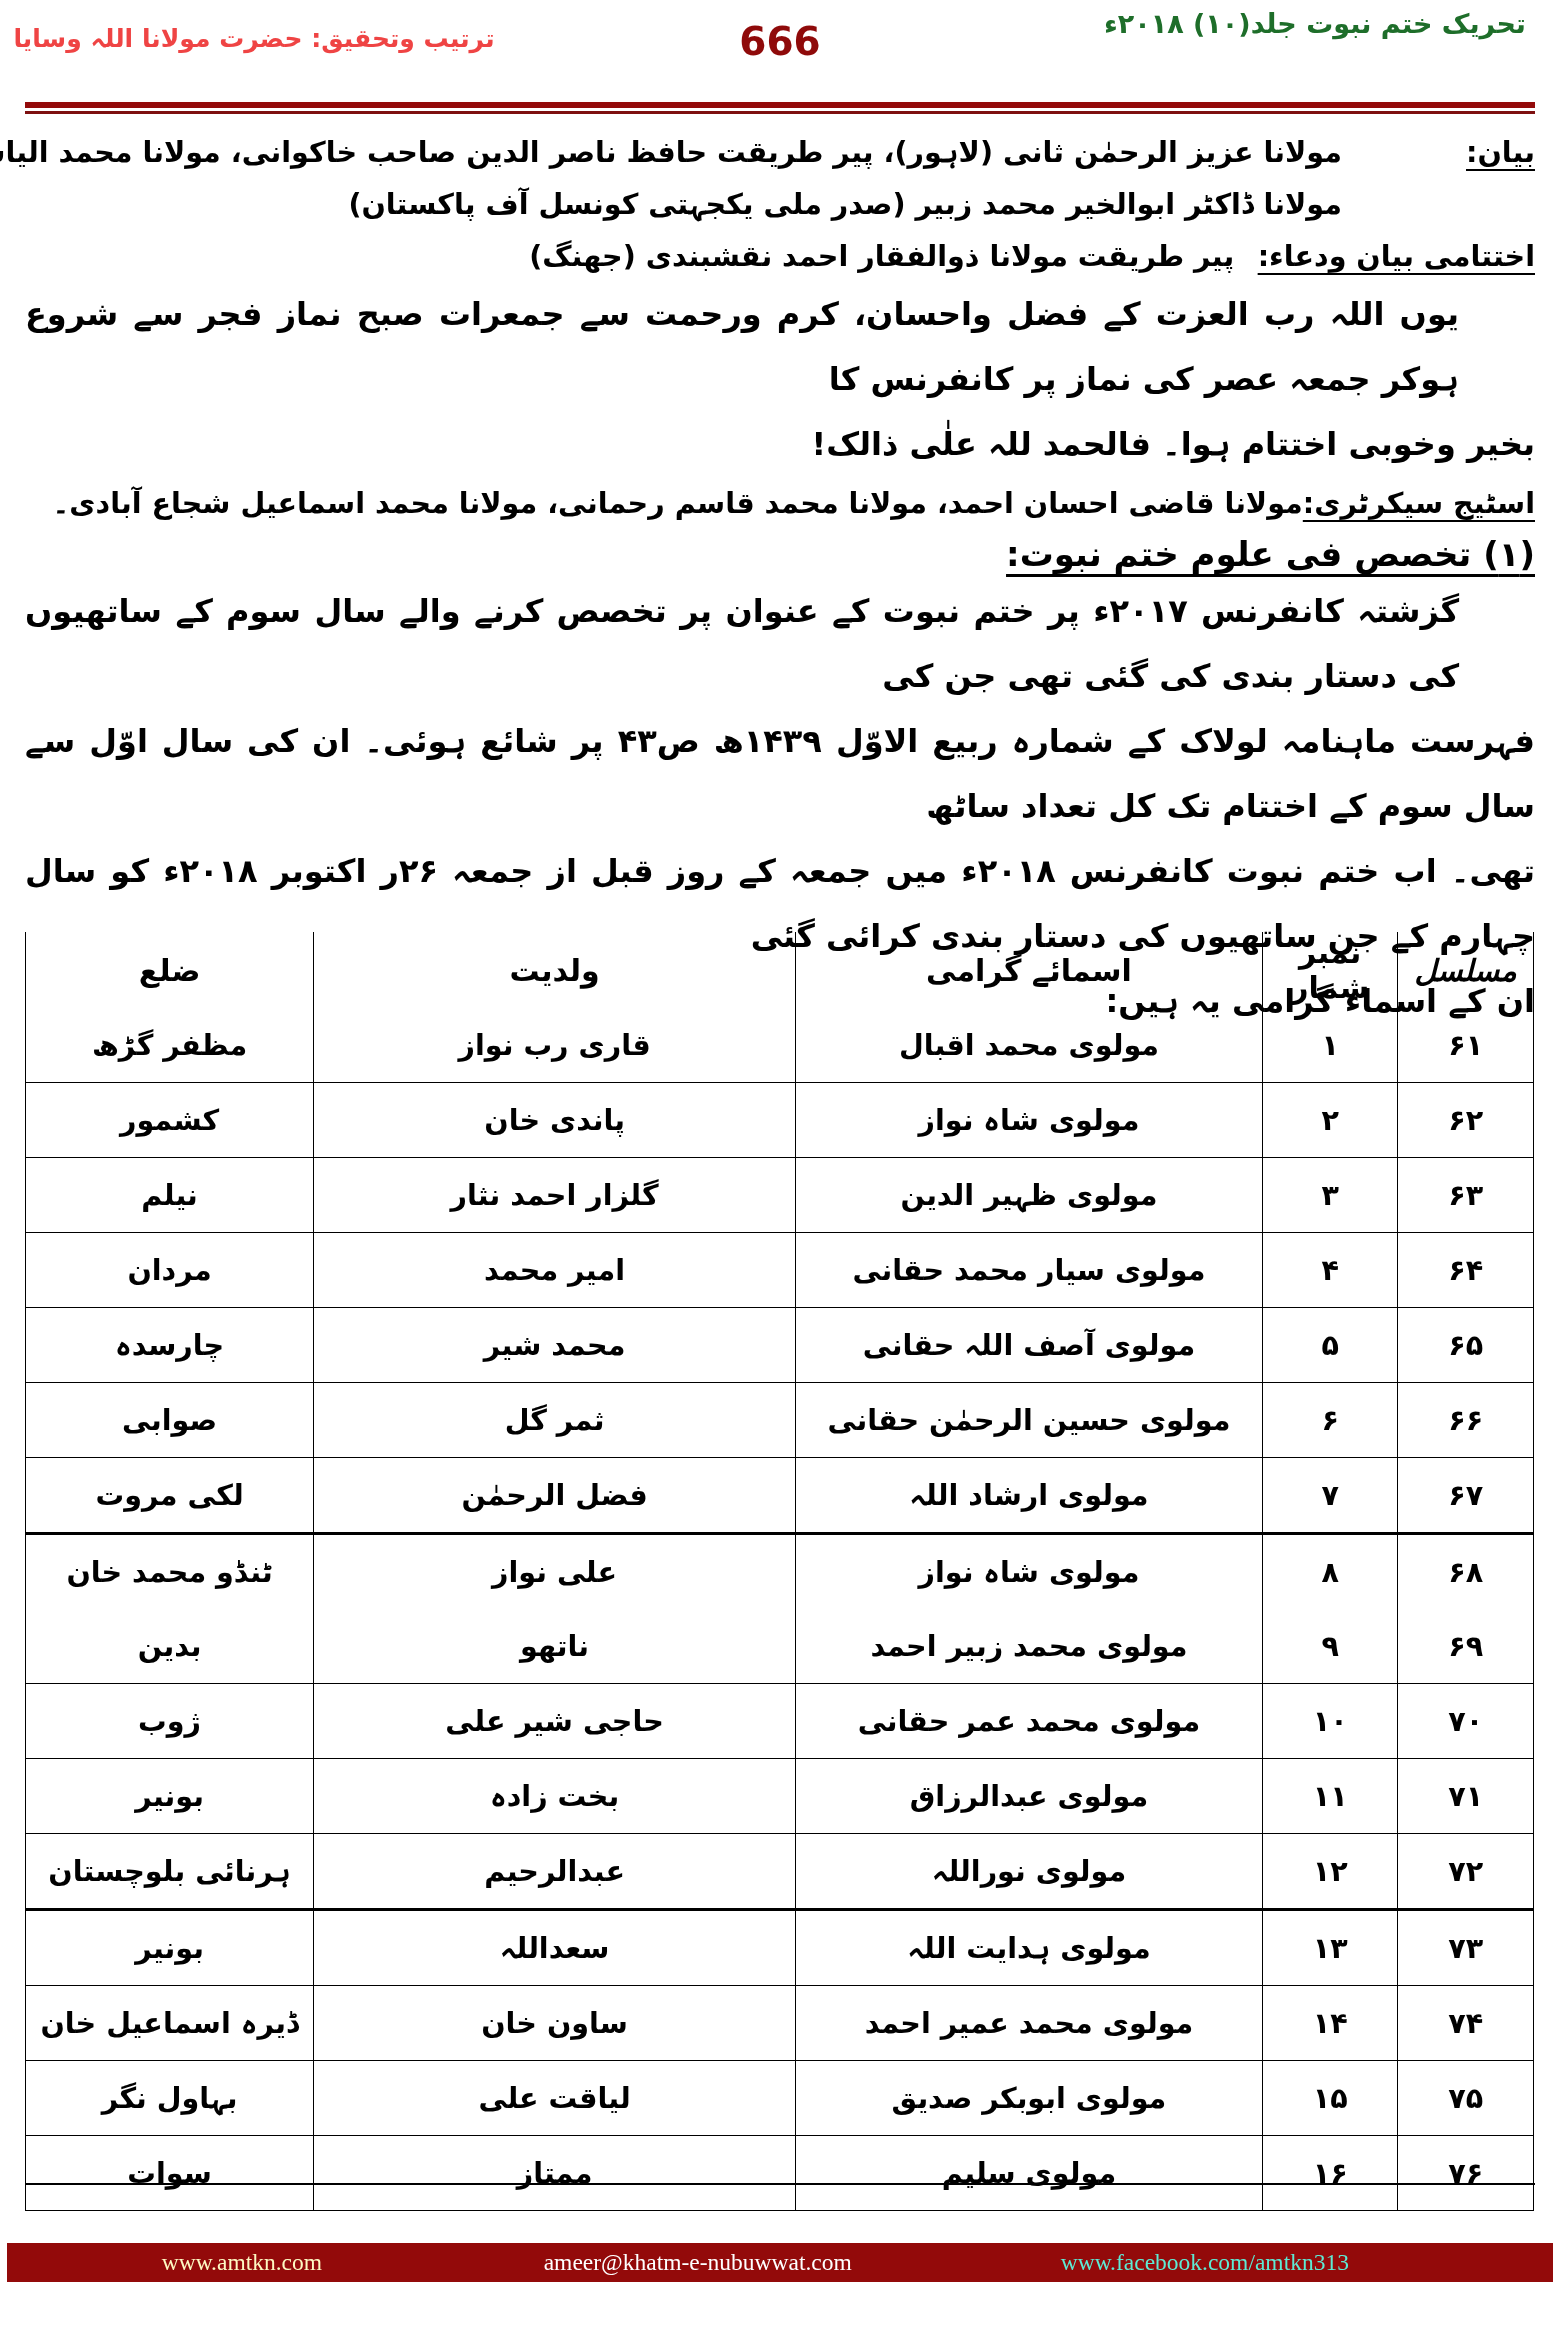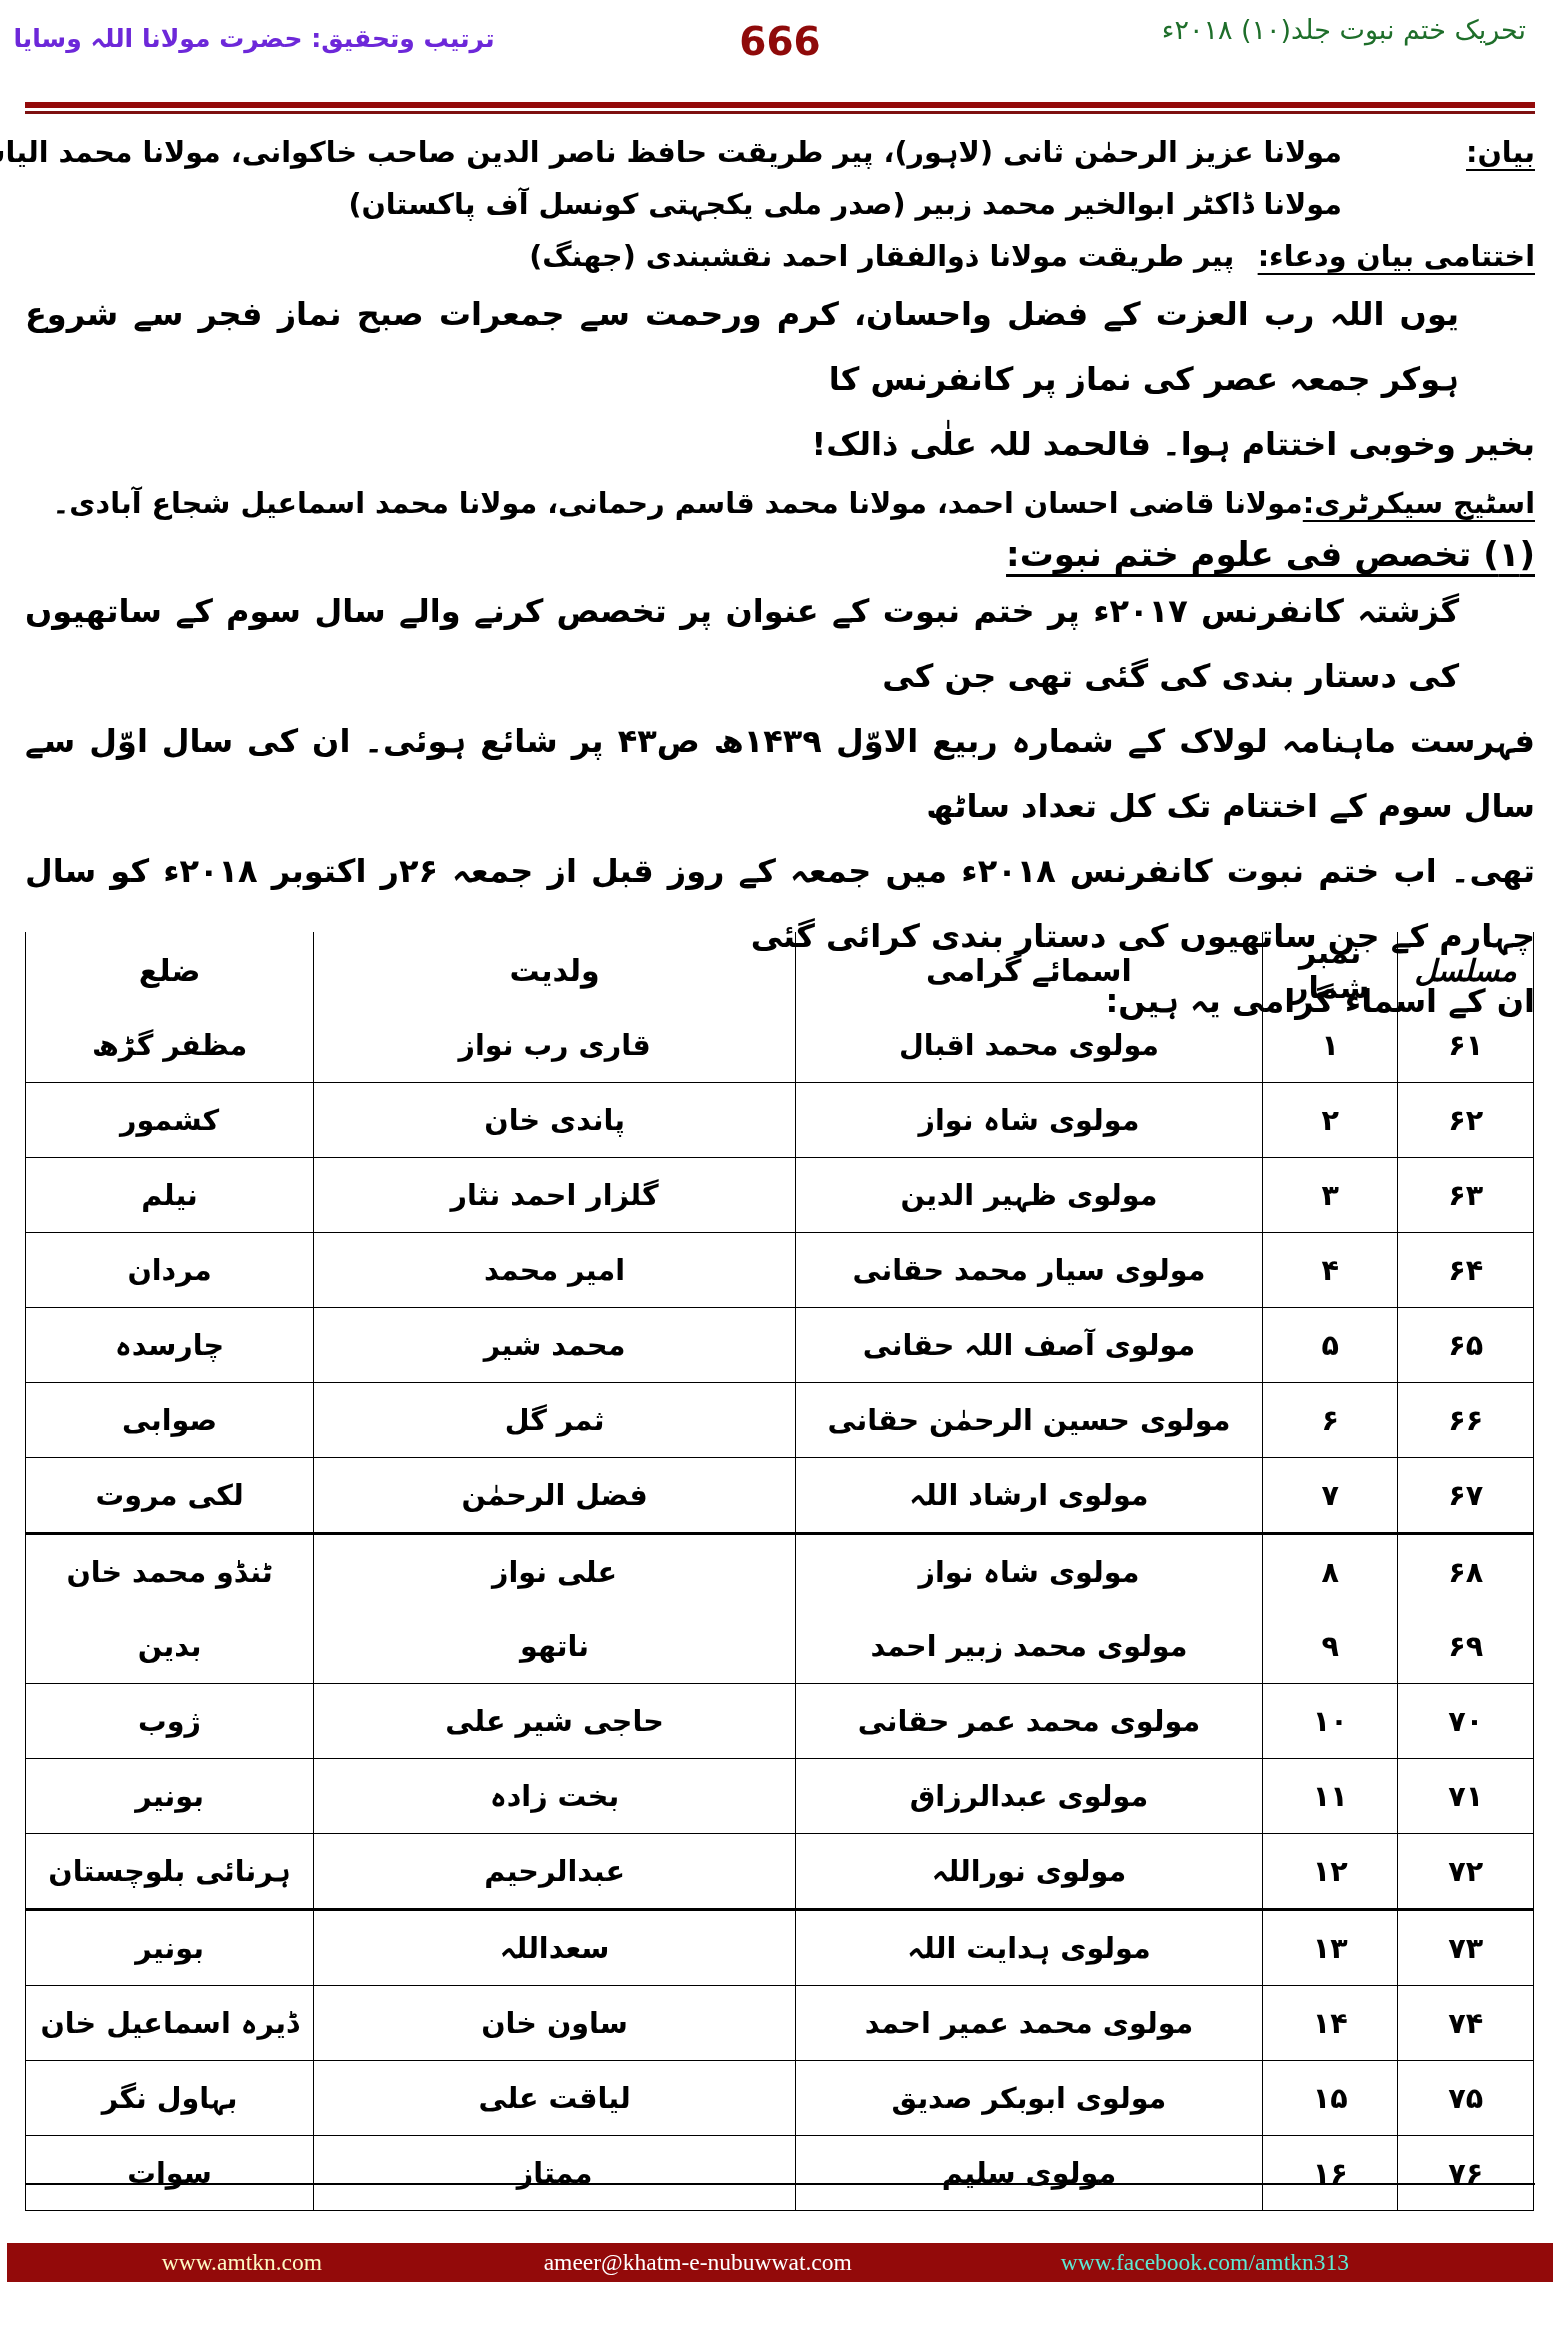--- a/index.html
+++ b/index.html
@@ -1,23 +1,23 @@
 <!DOCTYPE html>
 <html style="font-size:13.4px"><head>
 <meta charset="utf-8">
 <style>
   html, body { margin: 0; padding: 0; background: #ffffff; }
   body {
     width: 1560px; height: 2330px; position: relative; overflow: hidden;
     font-family: "DejaVu Sans", sans-serif; color: #000;
   }
   .header { position: absolute; left: 0; top: 0; width: 1560px; height: 84px; }
-  .hdr-right { position: absolute; right: 34px; top: 14px; color: #1e6e2a; font-size: 27px; font-weight: normal; direction: rtl; }
+  .hdr-right { position: absolute; right: 34px; top: 8px; color: #1e6e2a; font-size: 27px; font-weight: bold; direction: rtl; }
   .hdr-center { position: absolute; left: 0; right: 0; top: 18.5px; text-align: center; color: #8f0a0a; font-size: 39px; font-weight: bold; }
-  .hdr-left { position: absolute; left: 13.4px; top: 23.5px; color: #6d28d9; font-size: 25px; font-weight: bold; direction: rtl; }
+  .hdr-left { position: absolute; left: 13.4px; top: 23.5px; color: #ef4444; font-size: 25px; font-weight: bold; direction: rtl; }
   .rule-thick { position: absolute; left: 25px; right: 25px; top: 102px; height: 5.9px; background: #930a0a; }
   .rule-thin { position: absolute; left: 25px; right: 25px; top: 111px; height: 2.5px; background: #7e1010; }
 
   .content { position: absolute; left: 25px; right: 25px; top: 126px; direction: rtl; }
   .line { font-size: 28.6px; line-height: 52px; white-space: nowrap; font-weight: bold; }
   .label { text-decoration: underline; text-underline-offset: 6.7px; font-weight: bold; }
   .block { position: relative; }
   .row-inline { display: flex; gap: 0; align-items: baseline; }
   .row-inline .label { min-width: 193px; display: inline-block; }
   .para { font-size: 32px; line-height: 65px; font-weight: bold; text-align: justify; text-align-last: right; }

